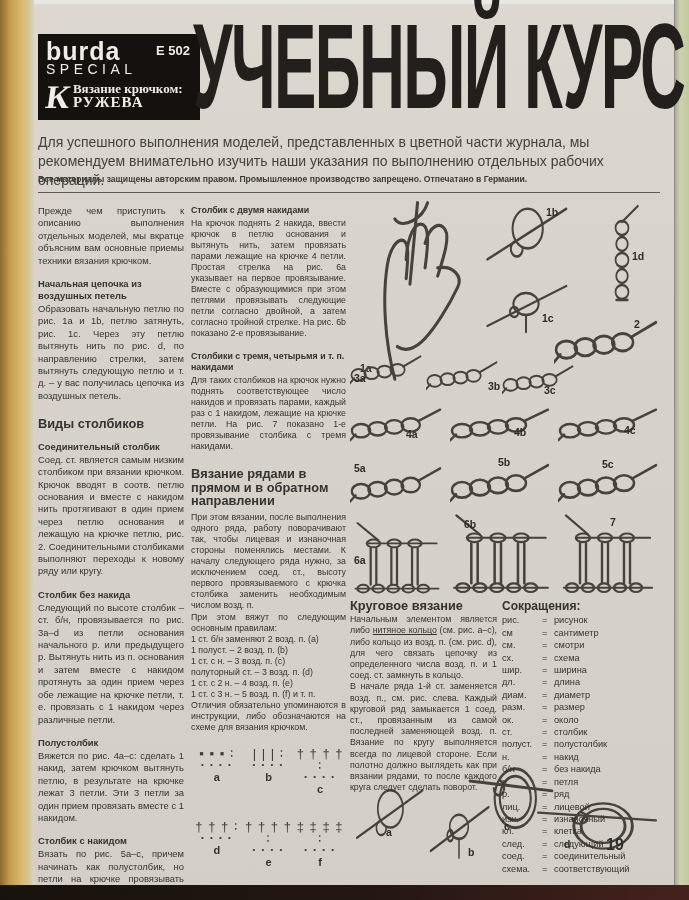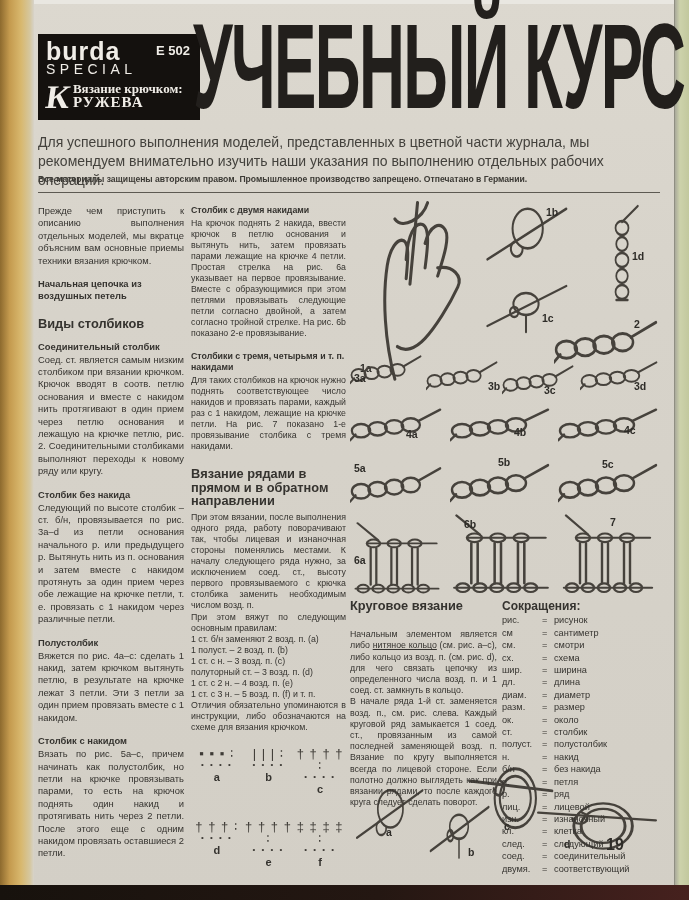--- a/index.html
+++ b/index.html
@@ -53,21 +53,21 @@
   
   .figpanel{position:absolute;}
   .figpanel-top{left:348px;top:198px;width:314px;height:404px;}
   .figpanel-bottom{left:348px;top:752px;width:314px;height:130px;}
   .fig{position:absolute;}
   .fig svg{width:100%;height:100%;display:block;}
   .figlabel{position:absolute;font-weight:bold;font-size:10.5px;color:#2e2c28;}
 
   
   .circular{position:absolute;left:350px;top:600px;width:147px;font-size:8.8px;line-height:11.2px;}
-  .circular .h2{font-weight:bold;font-size:12.8px;margin:0 0 18px 0;}
+  .circular .h2{font-weight:bold;font-size:12.8px;margin:0 0 3px 0;}
   .circular p{margin:0;text-align:justify;}
   .u{text-decoration:underline;}
   .abbr{position:absolute;left:502px;top:600px;width:158px;font-size:9.2px;line-height:12.4px;}
   .abbr .h3{font-weight:bold;font-size:12px;margin-bottom:2px;}
   .abbr-row{display:flex;}
   .abbr-t{width:40px;flex:none;}
   .abbr-eq{width:12px;flex:none;}
   .abbr-d{flex:1;}
 
   .pagenum{position:absolute;left:606px;top:836px;font-size:16px;font-weight:bold;color:#2e2c28;}
@@ -93,20 +93,21 @@
     </div>
   </div>
   <div class="main-title">УЧЕБНЫЙ КУРС</div>
   <div class="intro">Для успешного выполнения моделей, представленных в цветной части журнала, мы рекомендуем внимательно изучить наши указания по выполнению отдельных рабочих операций.</div>
   <div class="copyright">Все материалы защищены авторским правом. Промышленное производство запрещено. Отпечатано в Германии.</div>
   <div class="rule"></div>
 
   <div class="col col1">
     <p>Прежде чем приступить к описанию выполнения отдельных моделей, мы вкратце объясним вам основные приемы техники вязания крючком.</p>
     <div class="h3">Начальная цепочка из воздушных петель</div>
+    <p>Образовать начальную петлю по рис. 1a и 1b, петлю затянуть, рис. 1c. Через эту петлю вытянуть нить по рис. d, по направлению стрелки, затем вытянуть следующую петлю и т. д. – у вас получилась цепочка из воздушных петель.</p>
     <div class="h2">Виды столбиков</div>
     <div class="h3" style="margin-top:10px">Соединительный столбик</div>
     <p>Соед. ст. является самым низким столбиком при вязании крючком. Крючок вводят в соотв. петлю основания и вместе с накидом нить протягивают в один прием через петлю основания и лежащую на крючке петлю, рис. 2. Соединительными столбиками выполняют переходы к новому ряду или кругу.</p>
     <div class="h3">Столбик без накида</div>
     <p>Следующий по высоте столбик – ст. б/н, провязывается по рис. 3a–d из петли основания начального р. или предыдущего р. Вытянуть нить из п. основания и затем вместе с накидом протянуть за один прием через обе лежащие на крючке петли, т. е. провязать с 1 накидом через различные петли.</p>
     <div class="h3">Полустолбик</div>
     <p>Вяжется по рис. 4a–c: сделать 1 накид, затем крючком вытянуть петлю, в результате на крючке лежат 3 петли. Эти 3 петли за один прием провязать вместе с 1 накидом.</p>
     <div class="h3">Столбик с накидом</div>
     <p>Вязать по рис. 5a–c, причем начинать как полустолбик, но петли на крючке провязывать парами, то есть на крючок поднять один накид и протягивать нить через 2 петли. После этого еще с одним накидом провязать оставшиеся 2 петли.</p>
 
@@ -247,31 +248,20 @@
       <div class="fig" style="left: 154px; top: 160px; width: 72px; height: 42px;">
         <svg viewBox="0 0 100 50" preserveAspectRatio="none" fill="none" stroke="#46423c" stroke-width="2.4" stroke-linecap="round" stroke-linejoin="round">
           <ellipse cx="12" cy="32" rx="10" ry="7"></ellipse>
           <ellipse cx="30" cy="30" rx="10" ry="7"></ellipse>
      <ellipse cx="48" cy="28" rx="10" ry="7"></ellipse>
           <ellipse cx="66" cy="26" rx="10" ry="7"></ellipse>
      <path d="M74 22 L98 10"></path>
           <path d="M0 42 L6 36"></path>
         </svg>
         <span class="figlabel" style="left: 42px; top: 26px;">3c</span>
-      </div>
-      <div class="fig" style="left: 232px; top: 156px; width: 78px; height: 42px;">
-        <svg viewBox="0 0 100 50" preserveAspectRatio="none" fill="none" stroke="#46423c" stroke-width="2.4" stroke-linecap="round" stroke-linejoin="round">
-          <ellipse cx="12" cy="32" rx="10" ry="7"></ellipse>
-          <ellipse cx="30" cy="30" rx="10" ry="7"></ellipse>
-     <ellipse cx="48" cy="28" rx="10" ry="7"></ellipse>
-          <ellipse cx="66" cy="26" rx="10" ry="7"></ellipse>
-     <path d="M74 22 L98 10"></path>
-          <path d="M0 42 L6 36"></path>
-        </svg>
-        <span class="figlabel" style="left: 54px; top: 26px;">3d</span>
       </div>
       <div class="fig" style="left: 2px; top: 202px; width: 92px; height: 48px;">
         <svg viewBox="0 0 100 50" preserveAspectRatio="none" fill="none" stroke="#46423c" stroke-width="2.4" stroke-linecap="round" stroke-linejoin="round">
           <ellipse cx="12" cy="32" rx="10" ry="7"></ellipse>
           <ellipse cx="30" cy="30" rx="10" ry="7"></ellipse>
      <ellipse cx="48" cy="28" rx="10" ry="7"></ellipse>
           <ellipse cx="66" cy="26" rx="10" ry="7"></ellipse>
      <path d="M74 22 L98 10"></path>
           <path d="M0 42 L6 36"></path>
         </svg>
@@ -546,21 +536,21 @@
           <span class="abbr-d">следующий</span>
         </div>
 
         <div class="abbr-row">
           <span class="abbr-t">соед.</span>
           <span class="abbr-eq">=</span>
           <span class="abbr-d">соединительный</span>
         </div>
 
         <div class="abbr-row">
-          <span class="abbr-t">двумя.</span>
+          <span class="abbr-t">схема.</span>
           <span class="abbr-eq">=</span>
           <span class="abbr-d">соответствующий</span>
         </div>
       </div>
   </div>
 
   <div class="pagenum">19</div>
   <div class="edge-bottom"></div>
 </div>
 

